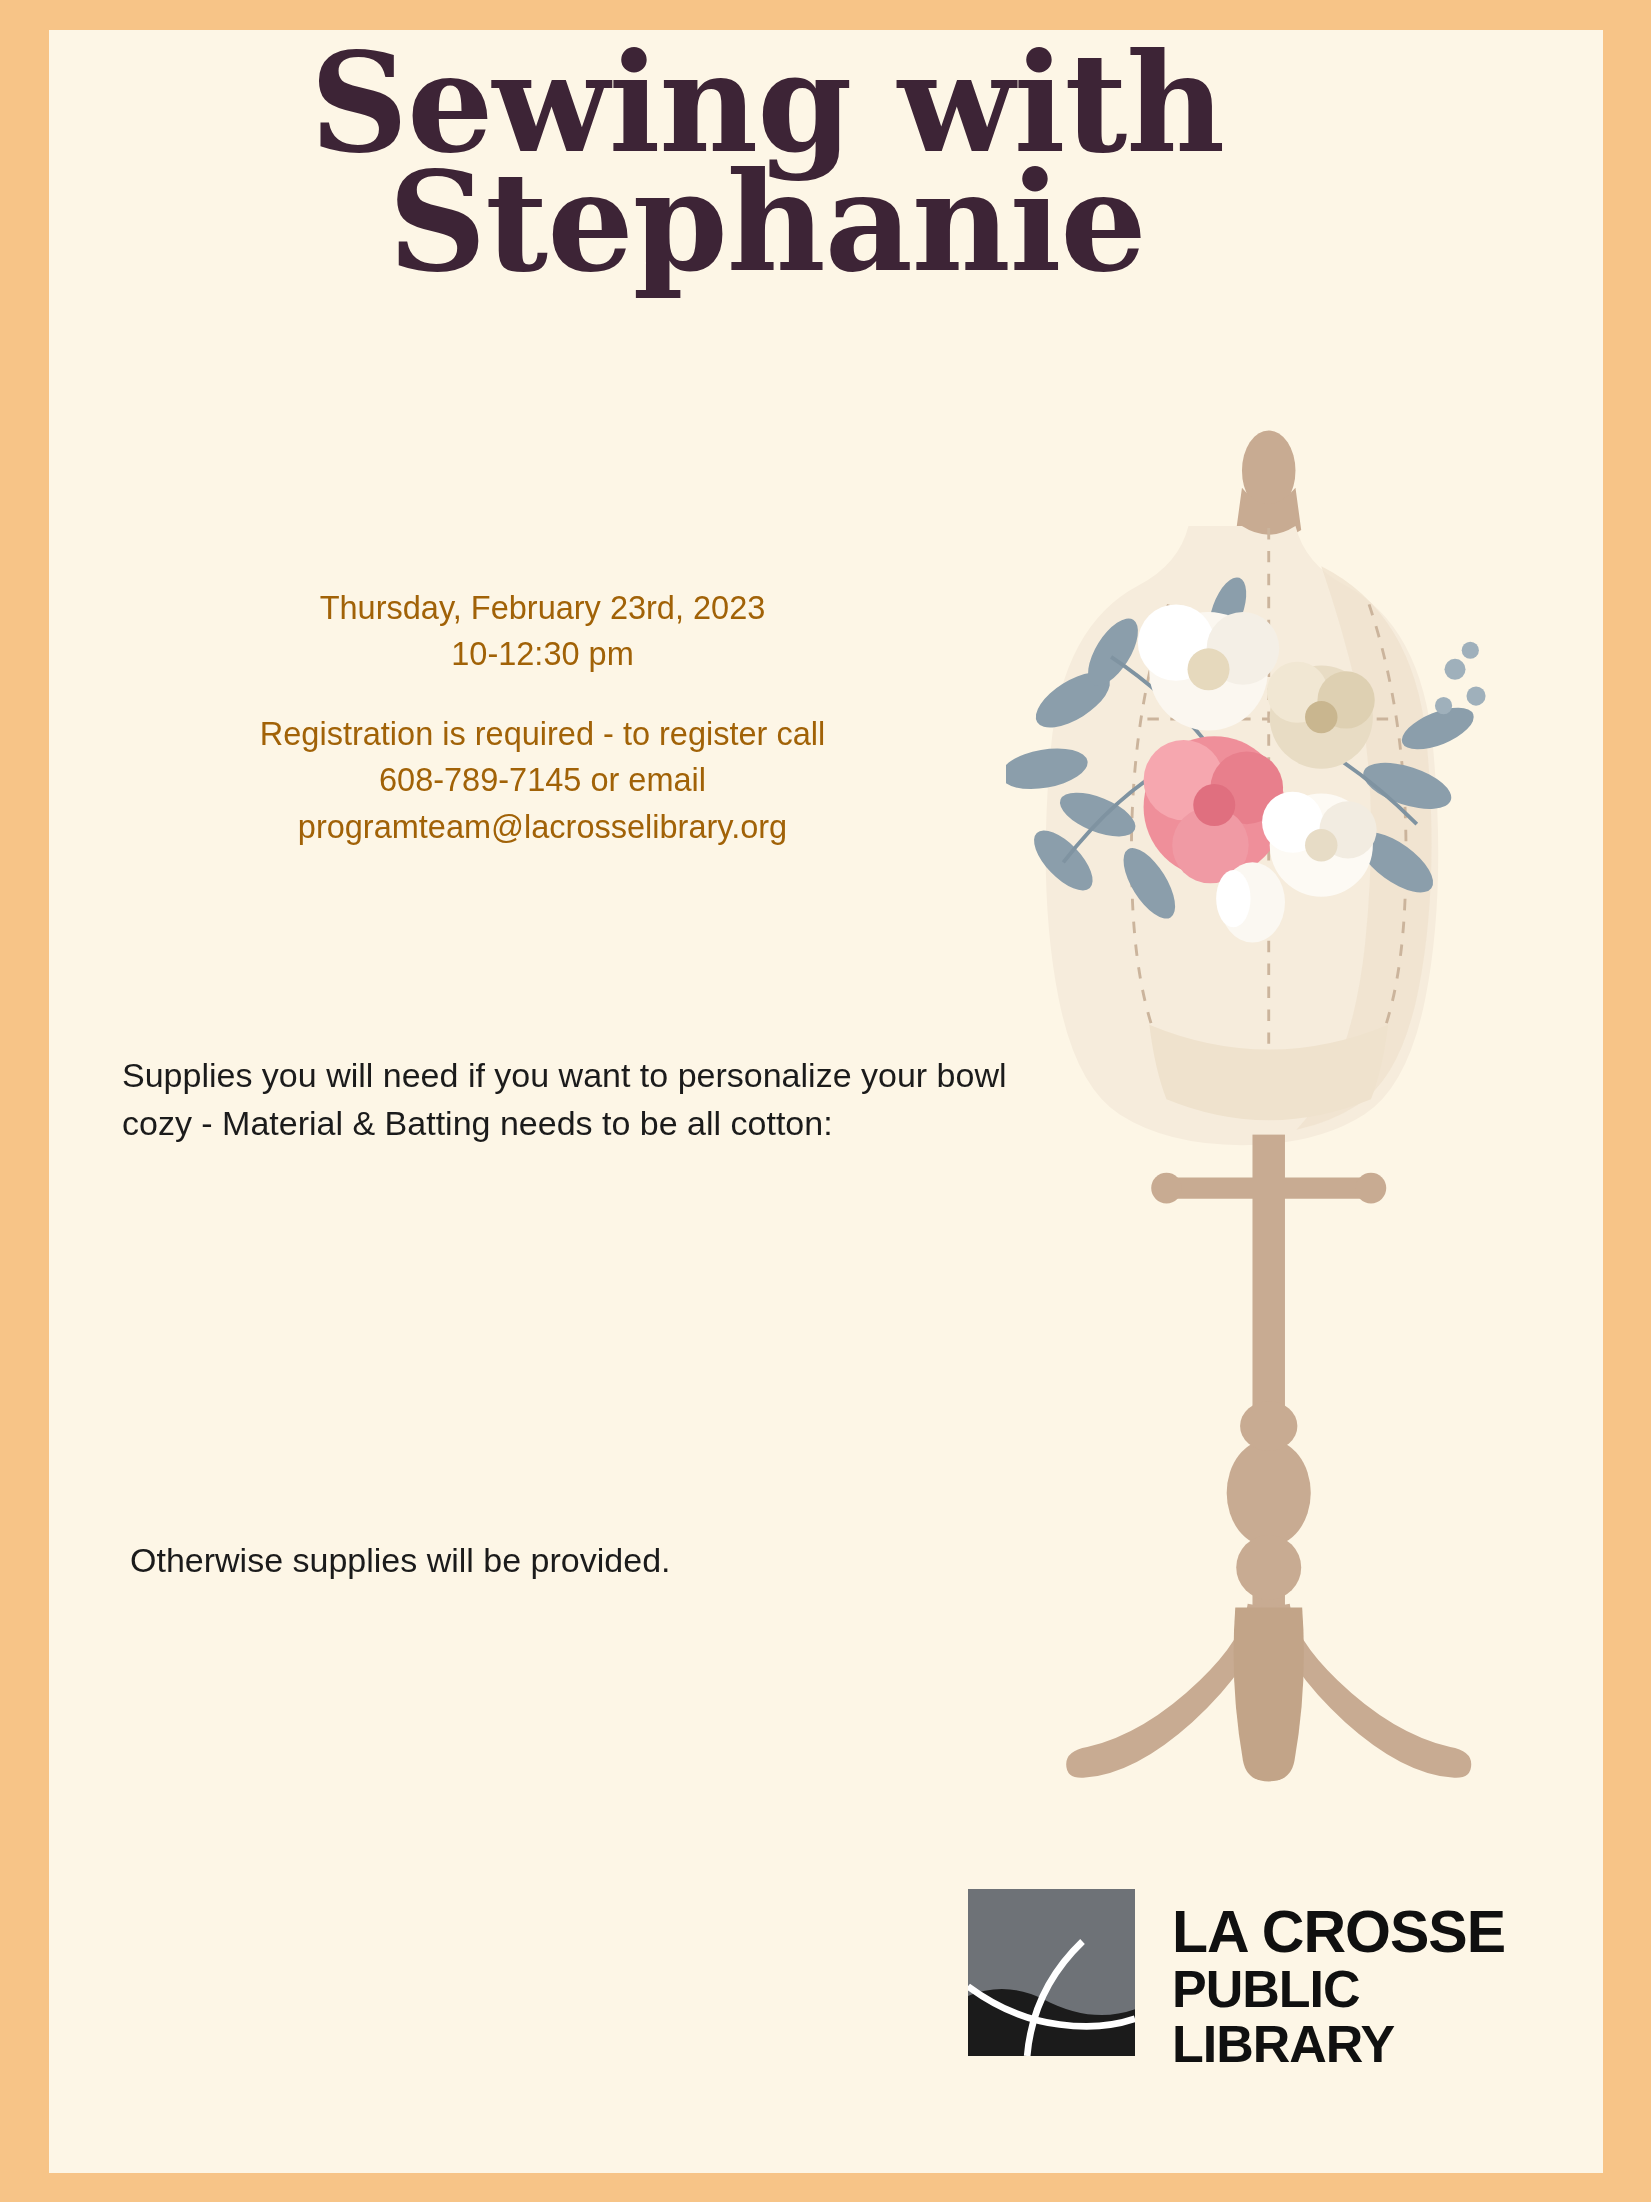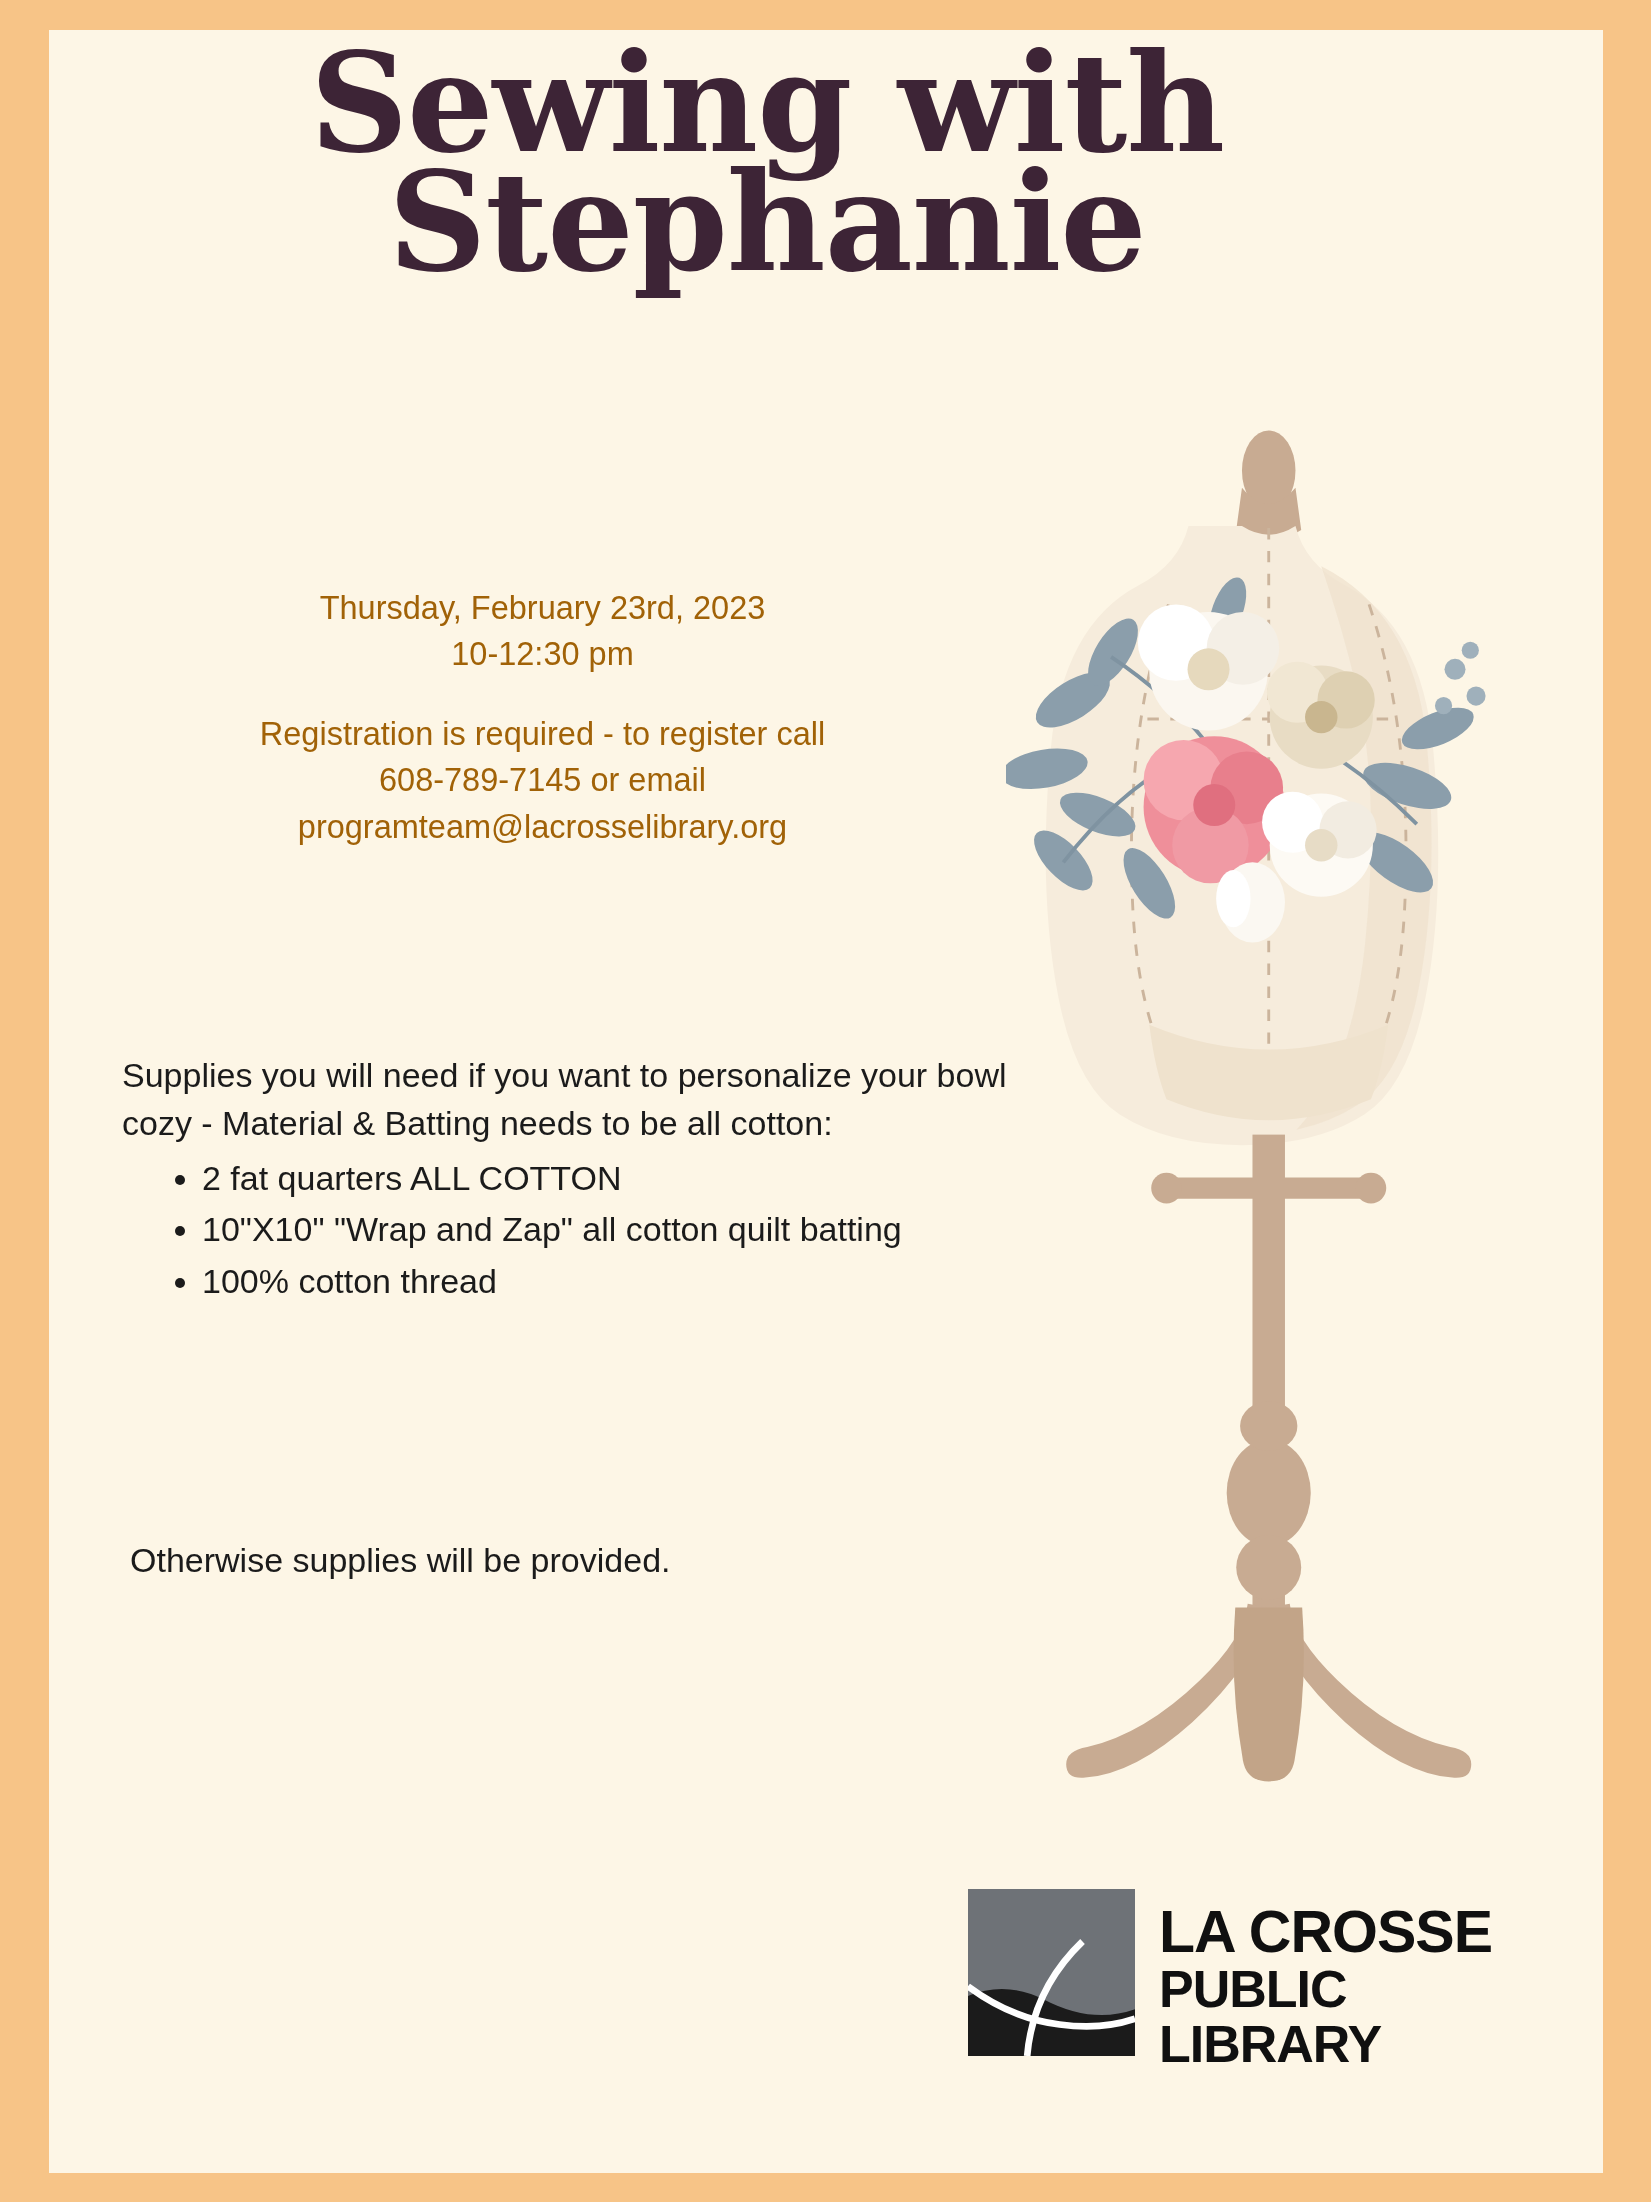--- a/index.html
+++ b/index.html
@@ -140,21 +140,21 @@
     height: 201px;
   }
   .logo-mark {
     position: absolute;
     left: 0; top: 3.8px;
     width: 167px;
     height: 167px;
   }
   .logo-text {
     position: absolute;
-    left: 191px;
+    left: 204px;
     top: 17px;
     color: #101010;
     font-family: "Liberation Sans", sans-serif;
     font-weight: 700;
     letter-spacing: -1px;
   }
   .logo-text .l1 {
     font-size: 59px;
     line-height: 1.02;
     display: block;
@@ -184,25 +184,20 @@
       <div>Thursday, February 23rd, 2023</div>
       <div>10-12:30 pm</div>
       <span class="spacer"></span>
       <div>Registration is required - to register call</div>
       <div>608-789-7145 or email</div>
       <div>programteam@lacrosselibrary.org</div>
     </div>
 
     <div class="supplies">
       <div>Supplies you will need if you want to personalize your bowl cozy - Material &amp; Batting needs to be all cotton:</div>
-      <ul>
-        <li>2 fat quarters ALL COTTON</li>
-        <li>10"X10" "Wrap and Zap" all cotton quilt batting</li>
-        <li>100% cotton thread</li>
-      </ul>
     </div>
 
     <div class="closing">Otherwise supplies will be provided.</div>
 
     <div class="dressform">
       <svg width="535" height="1491" viewBox="0 0 560 1560" xmlns="http://www.w3.org/2000/svg">
 
         <ellipse cx="275" cy="60" rx="28" ry="42" fill="#c8ab92"></ellipse>
         <path d="M247 78 q28 34 56 0 l6 44 q-34 22 -68 0 z" fill="#c8ab92"></path>
 

